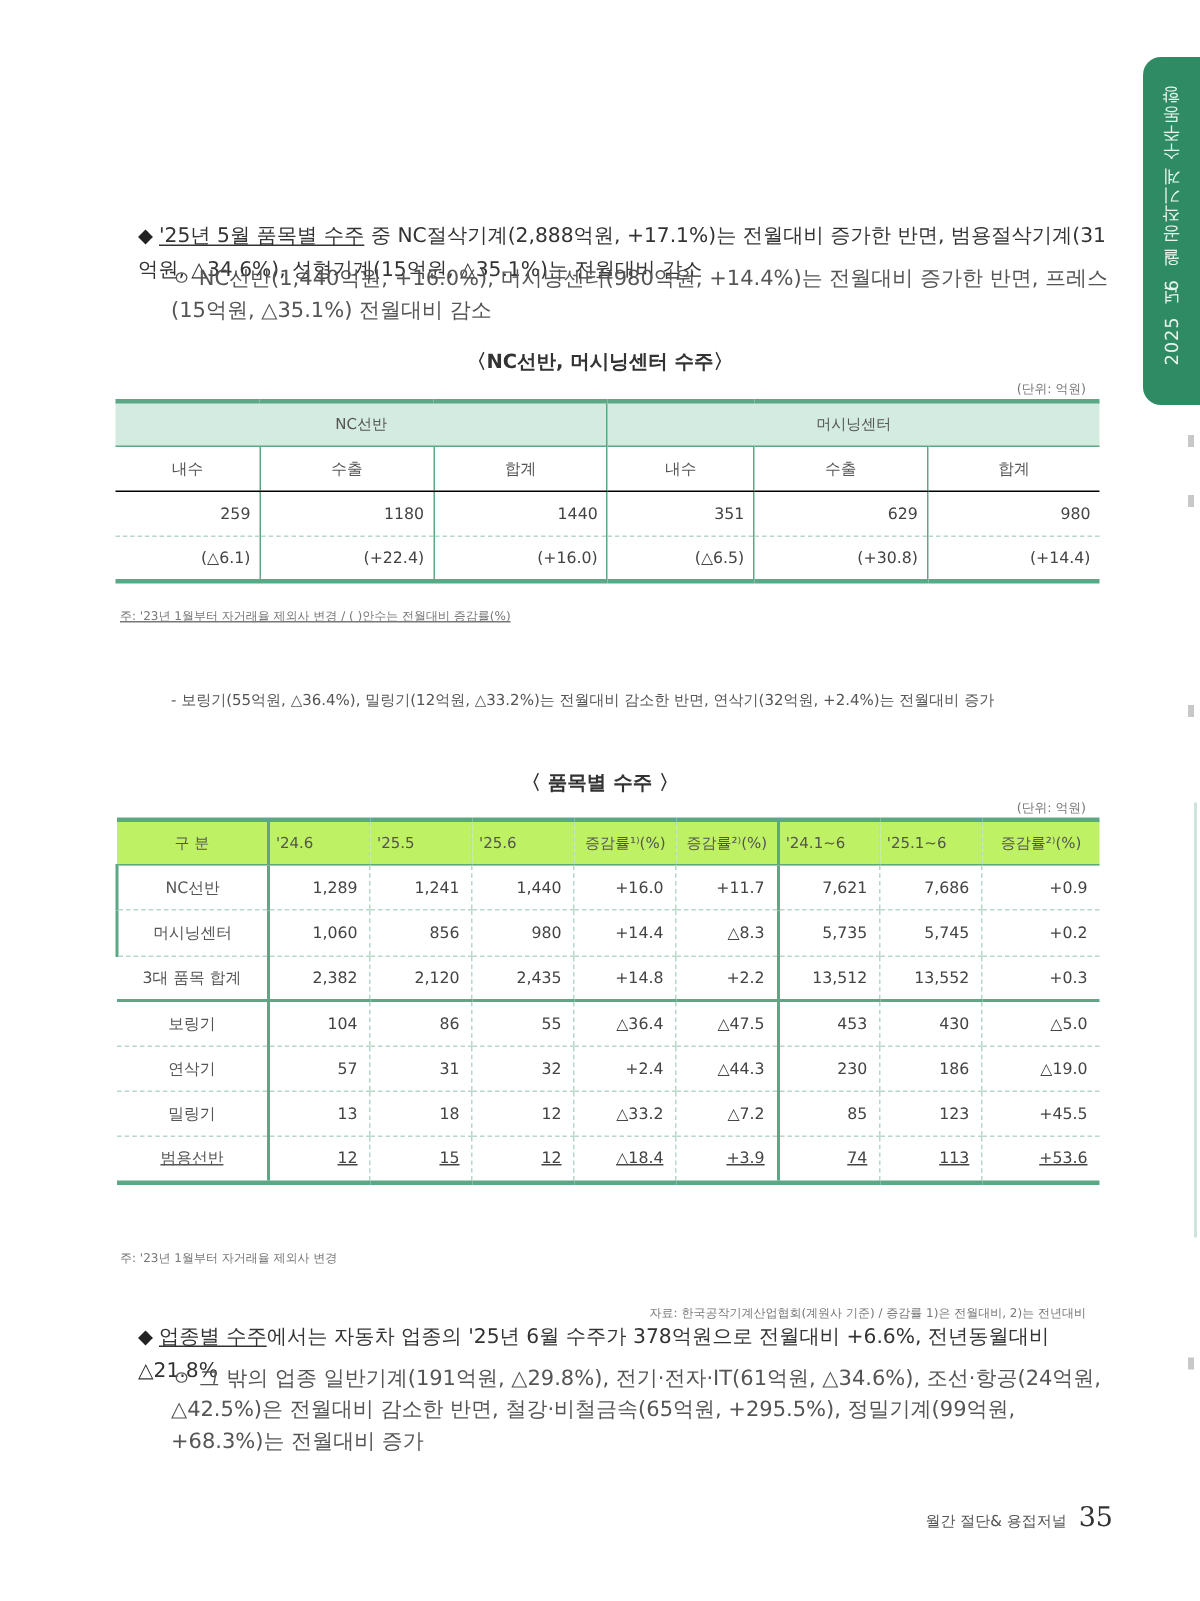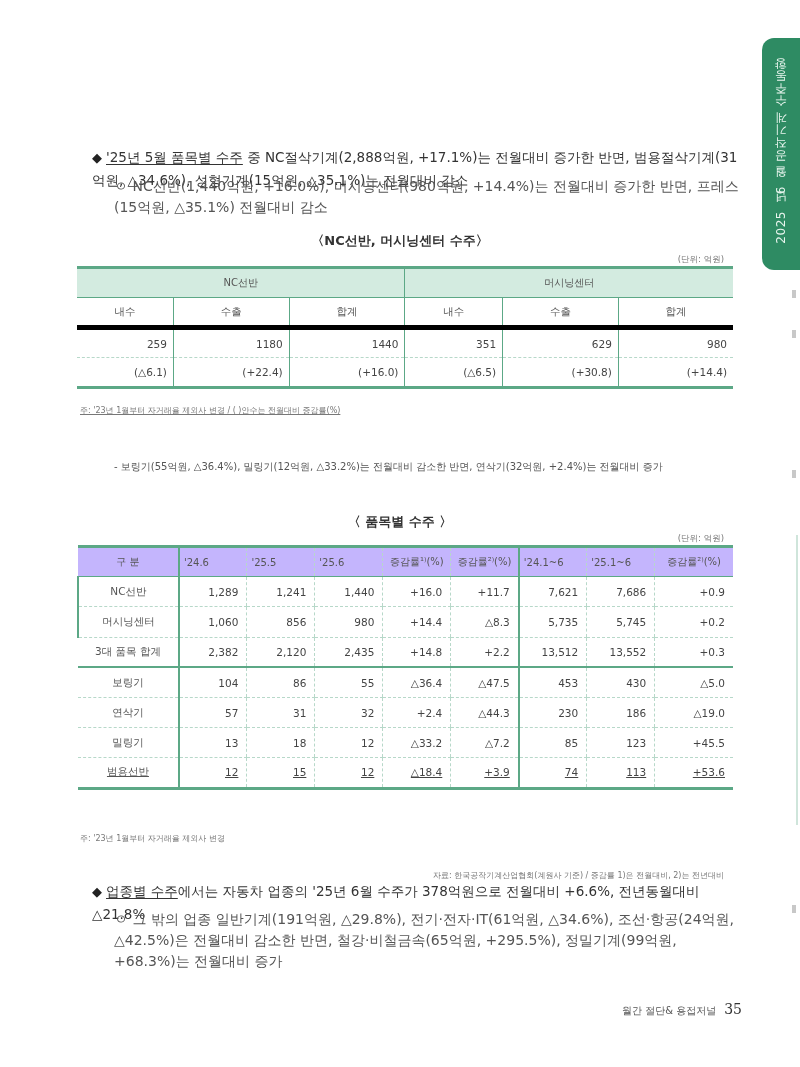--- a/index.html
+++ b/index.html
@@ -24,45 +24,45 @@
   .sub { position: absolute; left: 114px; width: 625px; font-size: 14px; line-height: 21px; color: #555; }
   .dash-line { position: absolute; left: 114px; width: 620px; font-size: 10px; color: #555; }
 
   .tbl-title { position: absolute; left: 0; width: 800px; text-align: center; font-size: 13px; color: #333; font-weight: bold; }
   .unit { position: absolute; right: 76px; font-size: 8.5px; color: #777; }
 
   table { border-collapse: collapse; position: absolute; left: 77px; width: 656px; font-size: 10.5px; color: #444; }
   .t1 { top: 266px; }
   .t1 th, .t1 td { height: 30px; }
   .t1 thead tr.top th { background: #d3ebe0; border-top: 3px solid #5ca886; font-weight: normal; color: #555; font-size: 10px; }
-  .t1 thead tr.sub2 th { font-weight: normal; color: #555; border-top: 1px solid #5ca886; border-bottom: 5px solid #000000; font-size: 10.5px; }
+  .t1 thead tr.sub2 th { font-weight: normal; color: #555; border-top: 1px solid #5ca886; border-bottom: 1px solid #000000; font-size: 10.5px; }
   .t1 td { text-align: right; padding-right: 6px; border-bottom: 1px dashed #b7d8c9; }
   .t1 tr.last td { border-bottom: 3px solid #5ca886; }
   .t1 .vsep { border-left: 1px solid #5ca886; }
 
   .t2 { top: 545px; }
   .t2 th, .t2 td { height: 30.2px; }
-  .t2 thead th { background: #c4b5fd; border-top: 3px solid #5ca886; border-bottom: 1px solid #5ca886; font-weight: normal; color: #555; font-size: 10px; text-align: center; }
+  .t2 thead th { background: #bef264; border-top: 3px solid #5ca886; border-bottom: 1px solid #5ca886; font-weight: normal; color: #555; font-size: 10px; text-align: center; }
   .t2 thead th.left { text-align: left; padding-left: 4px; }
   .t2 td { text-align: right; padding-right: 8px; border-bottom: 1px dashed #b7d8c9; border-left: 1px dashed #b7d8c9; }
   .t2 td.label { text-align: center; padding-right: 0; border-left: none; color: #555; }
   .t2 td.col1 { border-left: 2px solid #5ca886; }
   .t2 td.col6 { border-left: 2px solid #5ca886; }
   .t2 th.col1, .t2 th.col6 { border-left: 2px solid #5ca886; }
   .t2 th { border-left: 1px dashed #b7d8c9; }
   .t2 th:first-child { border-left: none; }
   .t2 tr.grp td.label { border-left: 2px solid #5ca886; }
   .t2 tr.grp-last td { border-bottom: 2px solid #5ca886; }
   .t2 tr.total td { border-bottom: 2px solid #5ca886; }
   .t2 tr.last td { border-bottom: 3px solid #5ca886; text-decoration: underline; }
 
   .note { position: absolute; font-size: 8px; color: #777; }
 
   .footer { position: absolute; top: 1001px; right: 58px; font-size: 10px; color: #555; display: flex; align-items: baseline; gap: 8px; }
-  .footer .pg { font-family: "DejaVu Serif", serif; font-size: 14px; color: #333; }
+  .footer .pg { font-family: "DejaVu Serif", serif; font-size: 18px; color: #333; }
 </style>
 </head>
 <body>
 
 <div class="side-tab">
   <span>2025년 6월 공작기계 수주동향</span>
 </div>
 <div class="edge-line" style="top:535px;height:290px;"></div>
 <div class="edge-mark" style="top:290px;"></div>
 <div class="edge-mark" style="top:330px;"></div>

